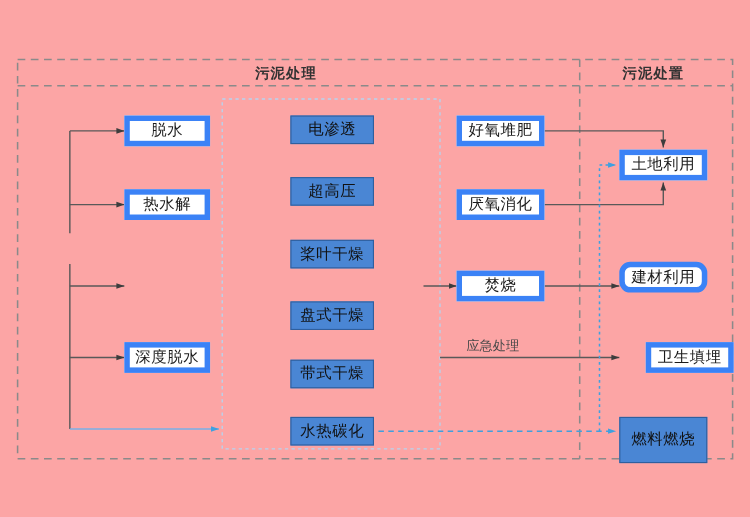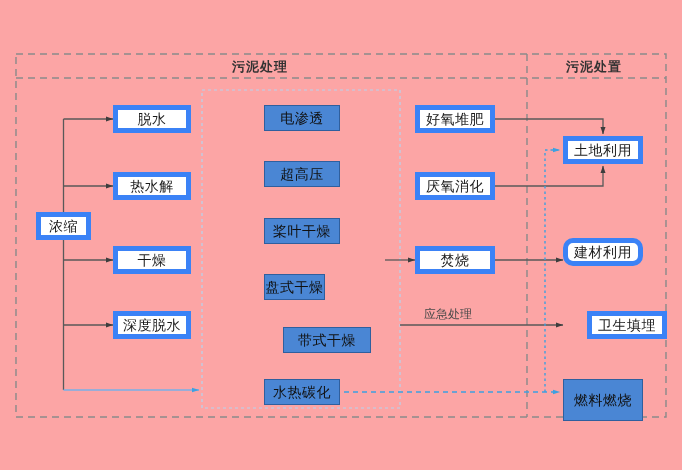--- a/index.html
+++ b/index.html
@@ -112,31 +112,29 @@
     <path d="M400,325 L563,325" fill="none" stroke="#595959" stroke-width="1.3" marker-end="url(#arr)"></path>
 
     <path d="M344,392 L560,392" fill="none" stroke="#3ea0e0" stroke-width="1.4" stroke-dasharray="5,4" marker-end="url(#arrcyan)"></path>
 
     <path d="M545,392 L545,150 L560,150" fill="none" stroke="#3ea0e0" stroke-width="1.4" stroke-dasharray="2.5,3" marker-end="url(#arrcyan)"></path>
   </svg>
 
   <div class="band-title" style="left:232px; top:58px;">污泥处理</div>
   <div class="band-title" style="left:566px; top:58px;">污泥处置</div>
 
-  <div class="node" style="left:36px; top:212px; width:55px; height:28px;">浓缩</div>
   <div class="node" style="left:113px; top:105px; width:78px; height:28px;">脱水</div>
   <div class="node" style="left:113px; top:172px; width:78px; height:28px;">热水解</div>
-  <div class="node" style="left:113px; top:246px; width:78px; height:28px;">干燥</div>
   <div class="node" style="left:113px; top:311px; width:78px; height:28px;">深度脱水</div>
 
   <div class="node blue" style="left:264px; top:105px; width:76px; height:26px;">电渗透</div>
   <div class="node blue" style="left:264px; top:161px; width:76px; height:26px;">超高压</div>
   <div class="node blue" style="left:264px; top:218px; width:76px; height:26px;">桨叶干燥</div>
-  <div class="node blue" style="left:264px; top:274px; width:61px; height:26px;">盘式干燥</div>
-  <div class="node blue" style="left:264px; top:327px; width:88px; height:26px;margin-left:19px;">带式干燥</div>
+  <div class="node blue" style="left:264px; top:274px; width:76px; height:26px;">盘式干燥</div>
+  <div class="node blue" style="left:264px; top:327px; width:76px; height:26px;">带式干燥</div>
   <div class="node blue" style="left:264px; top:379px; width:76px; height:26px;">水热碳化</div>
 
   <div class="node" style="left:415px; top:105px; width:80px; height:28px;">好氧堆肥</div>
   <div class="node" style="left:415px; top:172px; width:80px; height:28px;">厌氧消化</div>
   <div class="node" style="left:415px; top:246px; width:80px; height:28px;">焚烧</div>
 
   <div class="node" style="left:563px; top:136px; width:80px; height:28px;">土地利用</div>
   <div class="node" style="left:563px; top:238px; width:80px; height:28px;border-radius:10px;">建材利用</div>
   <div class="node" style="left:563px; top:311px; width:80px; height:28px;margin-left:24px;">卫生填埋</div>
   <div class="node blue" style="left:563px; top:379px; width:80px; height:42px;">燃料燃烧</div>

